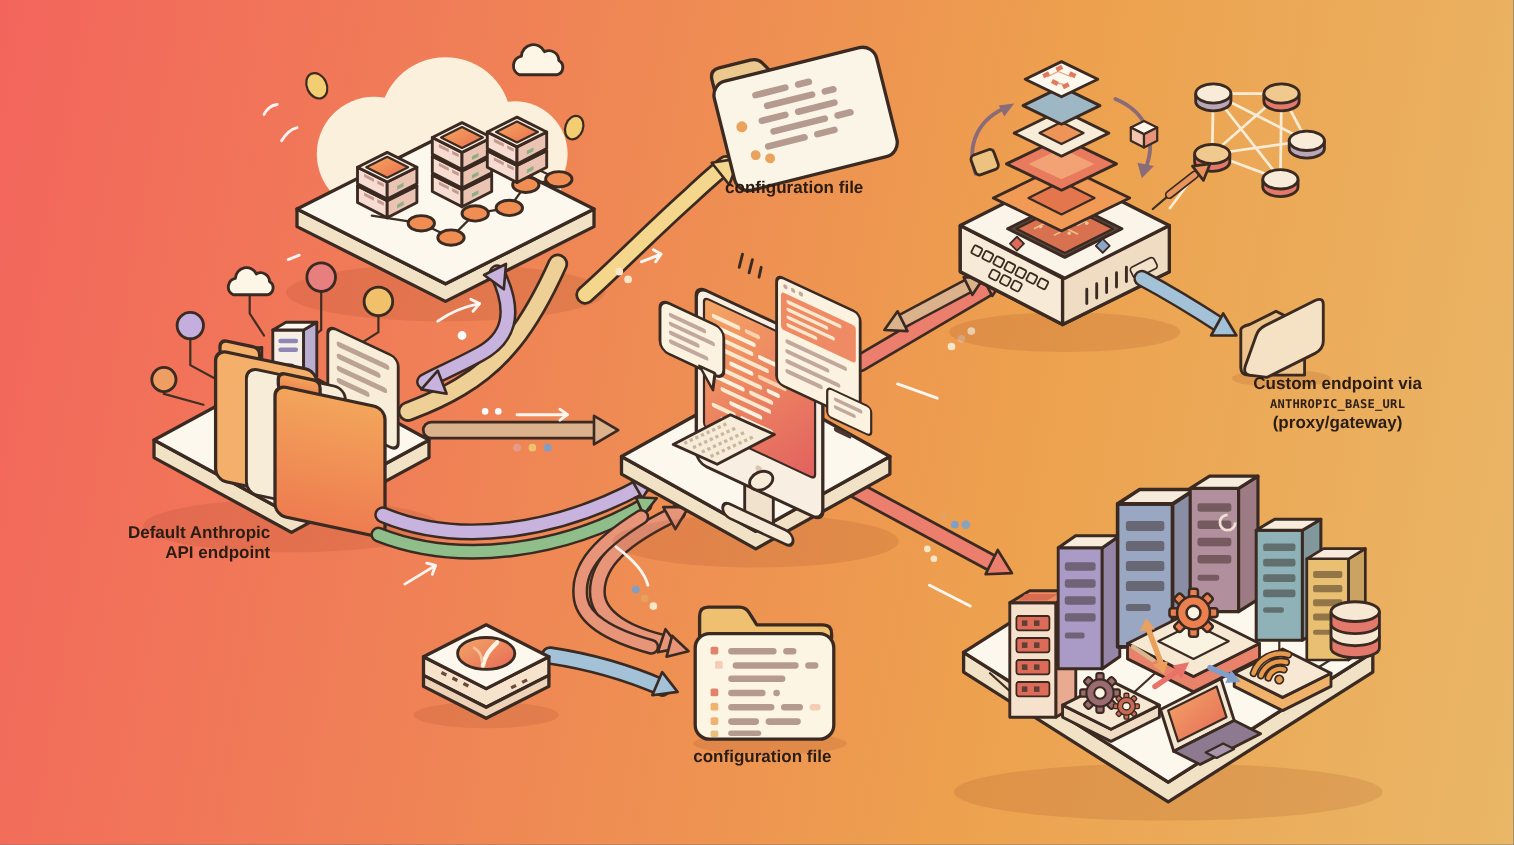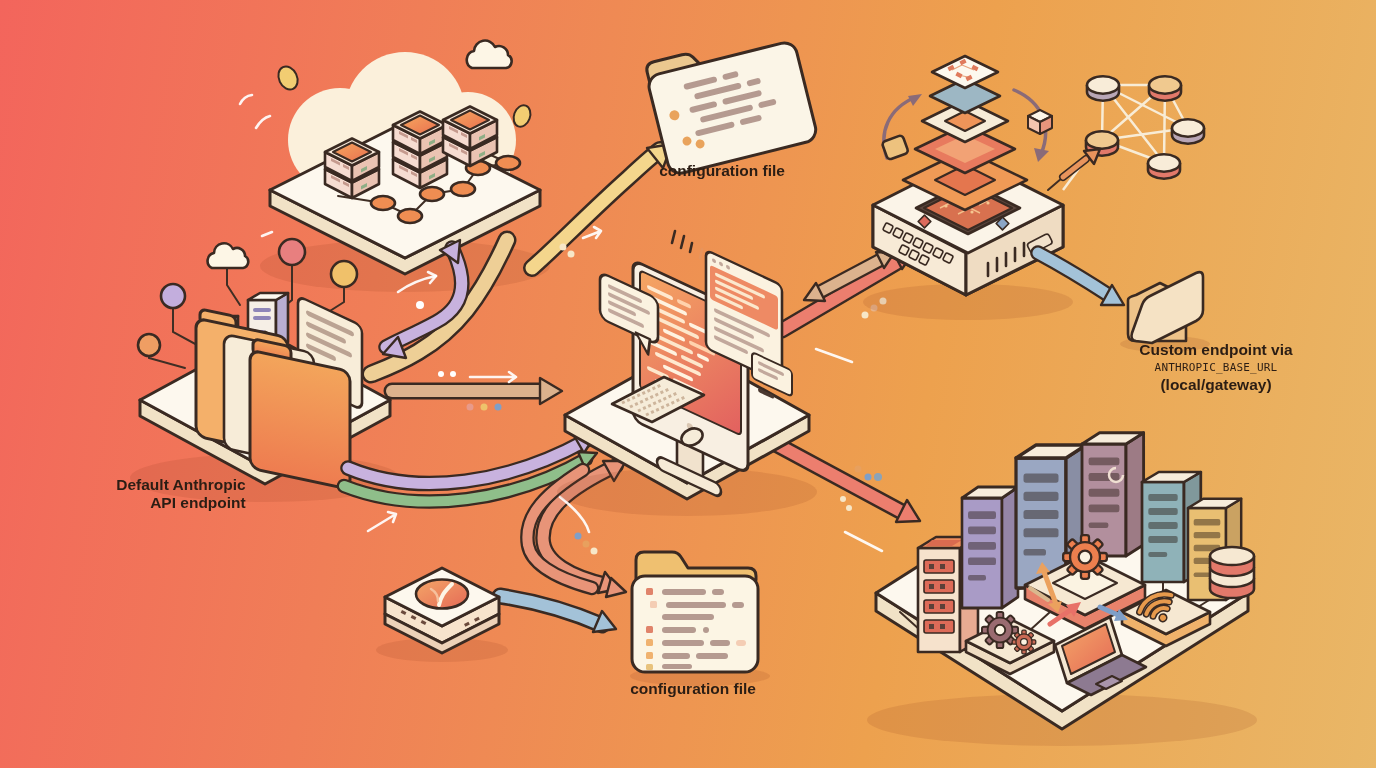--- a/index.html
+++ b/index.html
@@ -2,21 +2,21 @@
 <html><head>
 <meta charset="utf-8">
 <style>
   html,body{margin:0;padding:0;background:#777;}
   .scene{position:relative;width:1376px;height:768px;overflow:hidden;
     background:linear-gradient(100deg,#f3655c 0%,#f07e57 28%,#eda14e 66%,#e9b767 100%);
     font-family:"Liberation Sans",sans-serif;}
   svg.art{position:absolute;left:0;top:0;}
   .lbl{position:absolute;color:#2b1d14;font-size:15.5px;font-weight:600;line-height:17.5px;white-space:nowrap;}
   .ctr{transform:translateX(-50%);text-align:center;}
-  .mono{font-family:"DejaVu Sans Mono",monospace;font-size:11px;font-weight:400;letter-spacing:.2px;}
+  .mono{font-family:"DejaVu Sans Mono",monospace;font-size:11px;font-weight:700;letter-spacing:.2px;}
   
   .s3{stroke:#3a2a22;stroke-width:3;stroke-linejoin:round;}
   .s26{stroke:#3a2a22;stroke-width:2.6;stroke-linejoin:round;}
   .s2{stroke:#3a2a22;stroke-width:2;stroke-linejoin:round;}
   .s16{stroke:#3a2a22;stroke-width:1.6;stroke-linejoin:round;}
   .bO{fill:none;stroke:#3a2a22;stroke-linecap:round;}
   .bI{fill:none;stroke-linecap:round;}
   .hd{stroke:#3a2a22;stroke-width:2.4;stroke-linejoin:round;}
   .wd{fill:none;stroke:rgba(255,255,255,.92);stroke-width:2.6;stroke-linecap:round;}
   .wire{fill:none;stroke:#3f2e24;stroke-width:2;stroke-linecap:round;}
@@ -634,18 +634,18 @@
 <div class="lbl ctr" style="left:722px;top:162px;">configuration file</div>
 
 <div class="lbl ctr" style="left:181px;top:476px;text-align:right;">
   <div>Default Anthropic</div>
   <div>API endpoint</div>
 </div>
 
 <div class="lbl ctr" style="left:1216px;top:341px;">
   <div>Custom endpoint via</div>
   <div class="mono">ANTHROPIC_BASE_URL</div>
-  <div>(local/gateway)</div>
+  <div>(proxy/gateway)</div>
 </div>
 
 <div class="lbl ctr" style="left:693px;top:680px;">configuration file</div>
 
 </div>
 
 </body></html>

